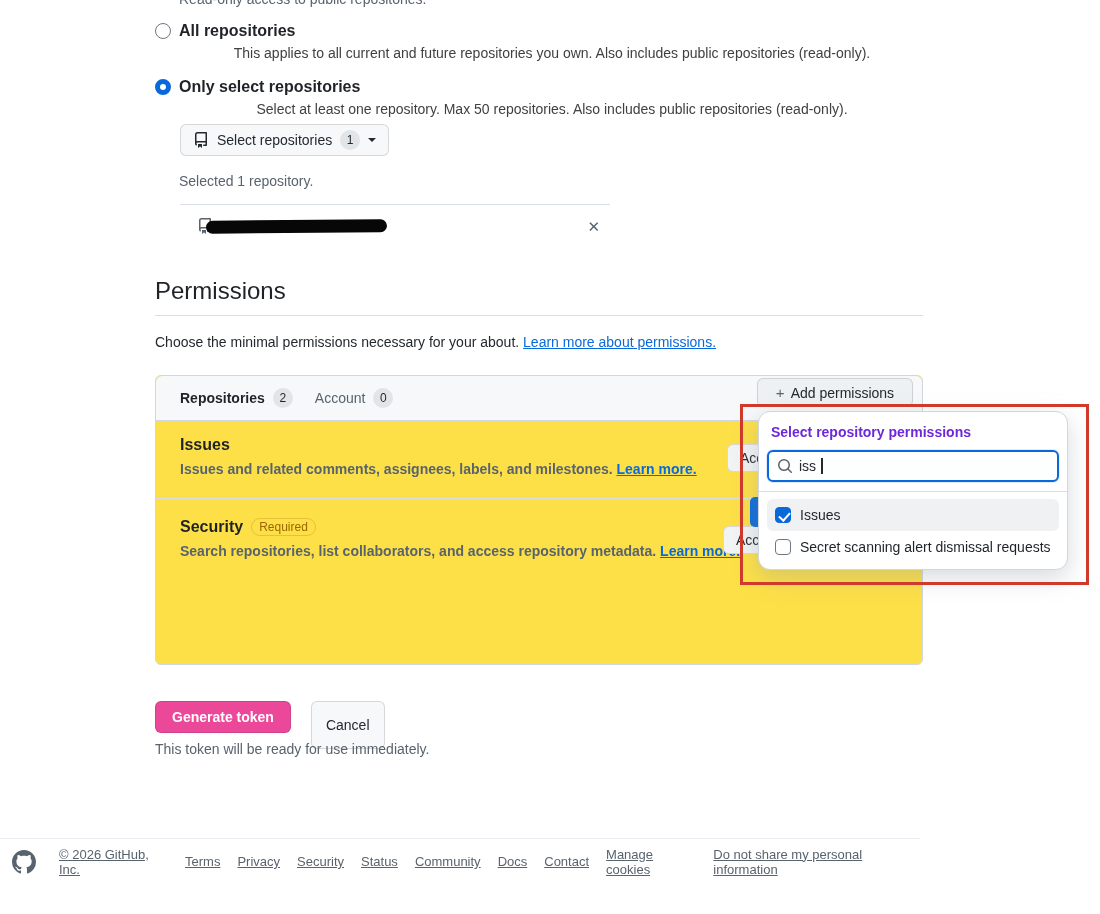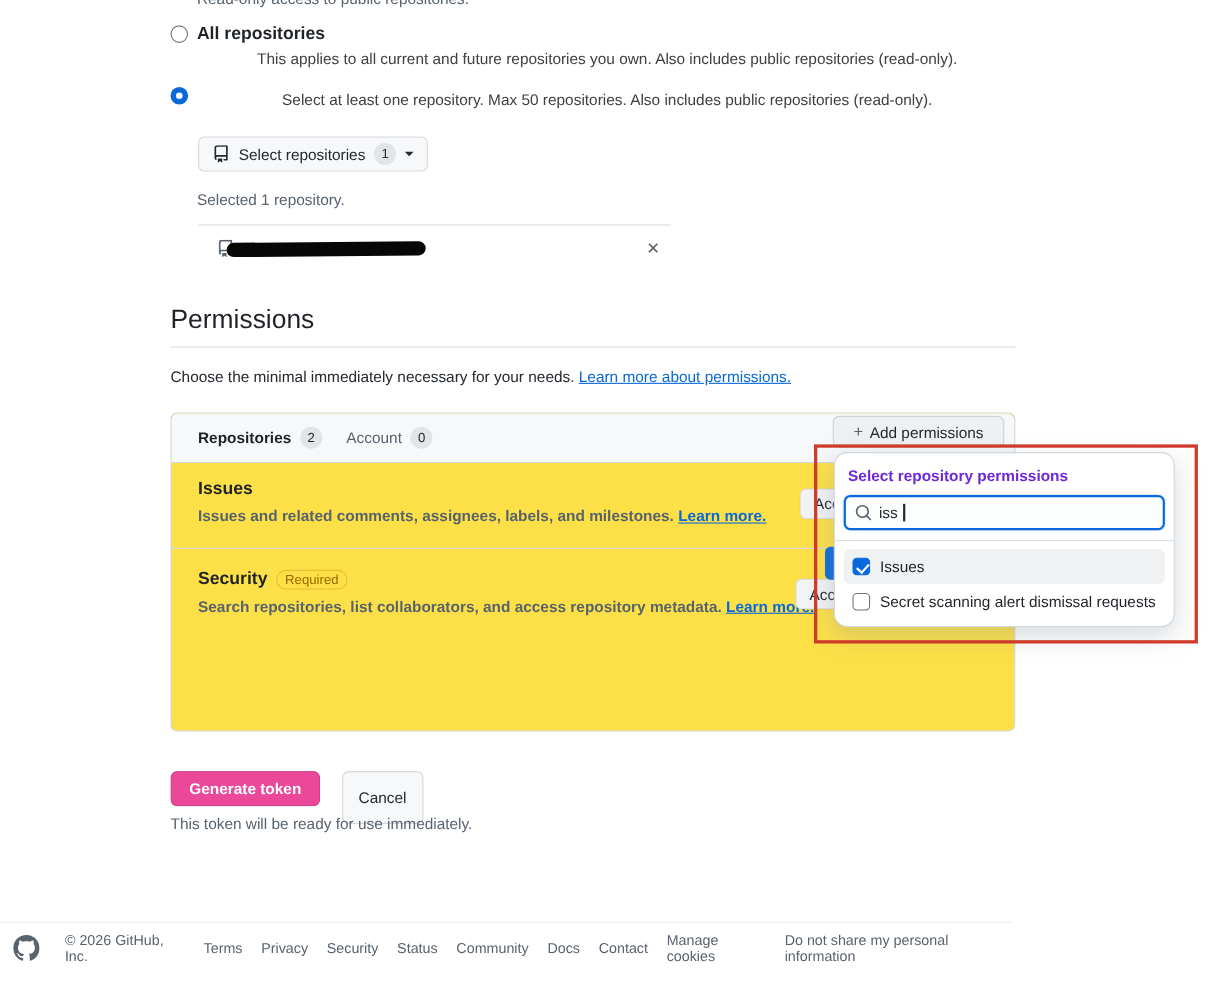--- a/index.html
+++ b/index.html
@@ -177,40 +177,41 @@
     border: 1px solid rgba(31,35,40,0.15); border-radius: 6px;
     font-family: "Liberation Sans", sans-serif; font-size: 14px; font-weight: 500; cursor: pointer;
   }
   #token-note { left: 155px; top: 741px; color: #59636e; }
 
   
   #footer {
     left: 0; top: 838px; width: 920px; height: 46px;
     border-top: 1px solid #eaeef2;
     display: flex; align-items: center; padding-left: 12px; gap: 17px;
-    font-size: 13px; color: #59636e;
+    font-size: 13px; color: #59636e; text-decoration: underline;
   }
   #footer .gh-logo { margin-right: 6px; display: inline-flex; cursor: pointer; }
   #footer .flink { color: #59636e; text-decoration: none; cursor: pointer; }
 
   svg.octicon { fill: #59636e; display: block; }
 </style>
 </head>
 <body>
 
 <div id="clipped-top" class="abs">Read-only access to public repositories.</div>
 
 <div id="opt-all" class="abs option">
   <span class="radio"></span>
   <div class="option-label">All repositories</div>
   <div class="option-desc">This applies to all current and future repositories you own. Also includes public repositories (read-only).</div>
 </div>
 
 <div id="opt-select" class="abs option">
   <span class="radio checked"></span>
+  <div class="option-label">Only select repositories</div>
   <div class="option-desc">Select at least one repository. Max 50 repositories. Also includes public repositories (read-only).</div>
 </div>
 
 <div id="select-repos-btn" class="abs">
   <span>
     <svg class="octicon" width="16" height="16" viewBox="0 0 16 16" style="fill:#24292f">
       <path d="M2 2.5A2.5 2.5 0 0 1 4.5 0h8.75a.75.75 0 0 1 .75.75v12.5a.75.75 0 0 1-.75.75h-2.5a.75.75 0 0 1 0-1.5h1.75v-2h-8a1 1 0 0 0-.714 1.7.75.75 0 1 1-1.072 1.05A2.495 2.495 0 0 1 2 11.5Zm10.5-1h-8a1 1 0 0 0-1 1v6.708A2.486 2.486 0 0 1 4.5 9h8ZM5 12.25a.25.25 0 0 1 .25-.25h3.5a.25.25 0 0 1 .25.25v3.25a.25.25 0 0 1-.4.2l-1.45-1.087a.249.249 0 0 0-.3 0L5.4 15.7a.25.25 0 0 1-.4-.2Z"></path>
     </svg>
   </span>
   <span>Select repositories</span>
@@ -229,21 +230,21 @@
     </span>
     <span class="redaction"></span>
     <span class="spacer"></span>
     <button class="x-btn">✕</button>
   </div>
 </div>
 
 <div id="perm-heading" class="abs">Permissions</div>
 
 <div id="perm-intro" class="abs">
-  <span>Choose the minimal immediately necessary for your needs.</span>
+  <span>Choose the minimal permissions necessary for your about.</span>
   <a class="link">Learn more about permissions.</a>
 </div>
 
 <div id="perm-card" class="abs">
   <div class="card-header">
     <span class="tab active">
       <span class="tab-label">Repositories</span>
       <span class="count-pill">2</span>
     </span>
     <span class="tab">

